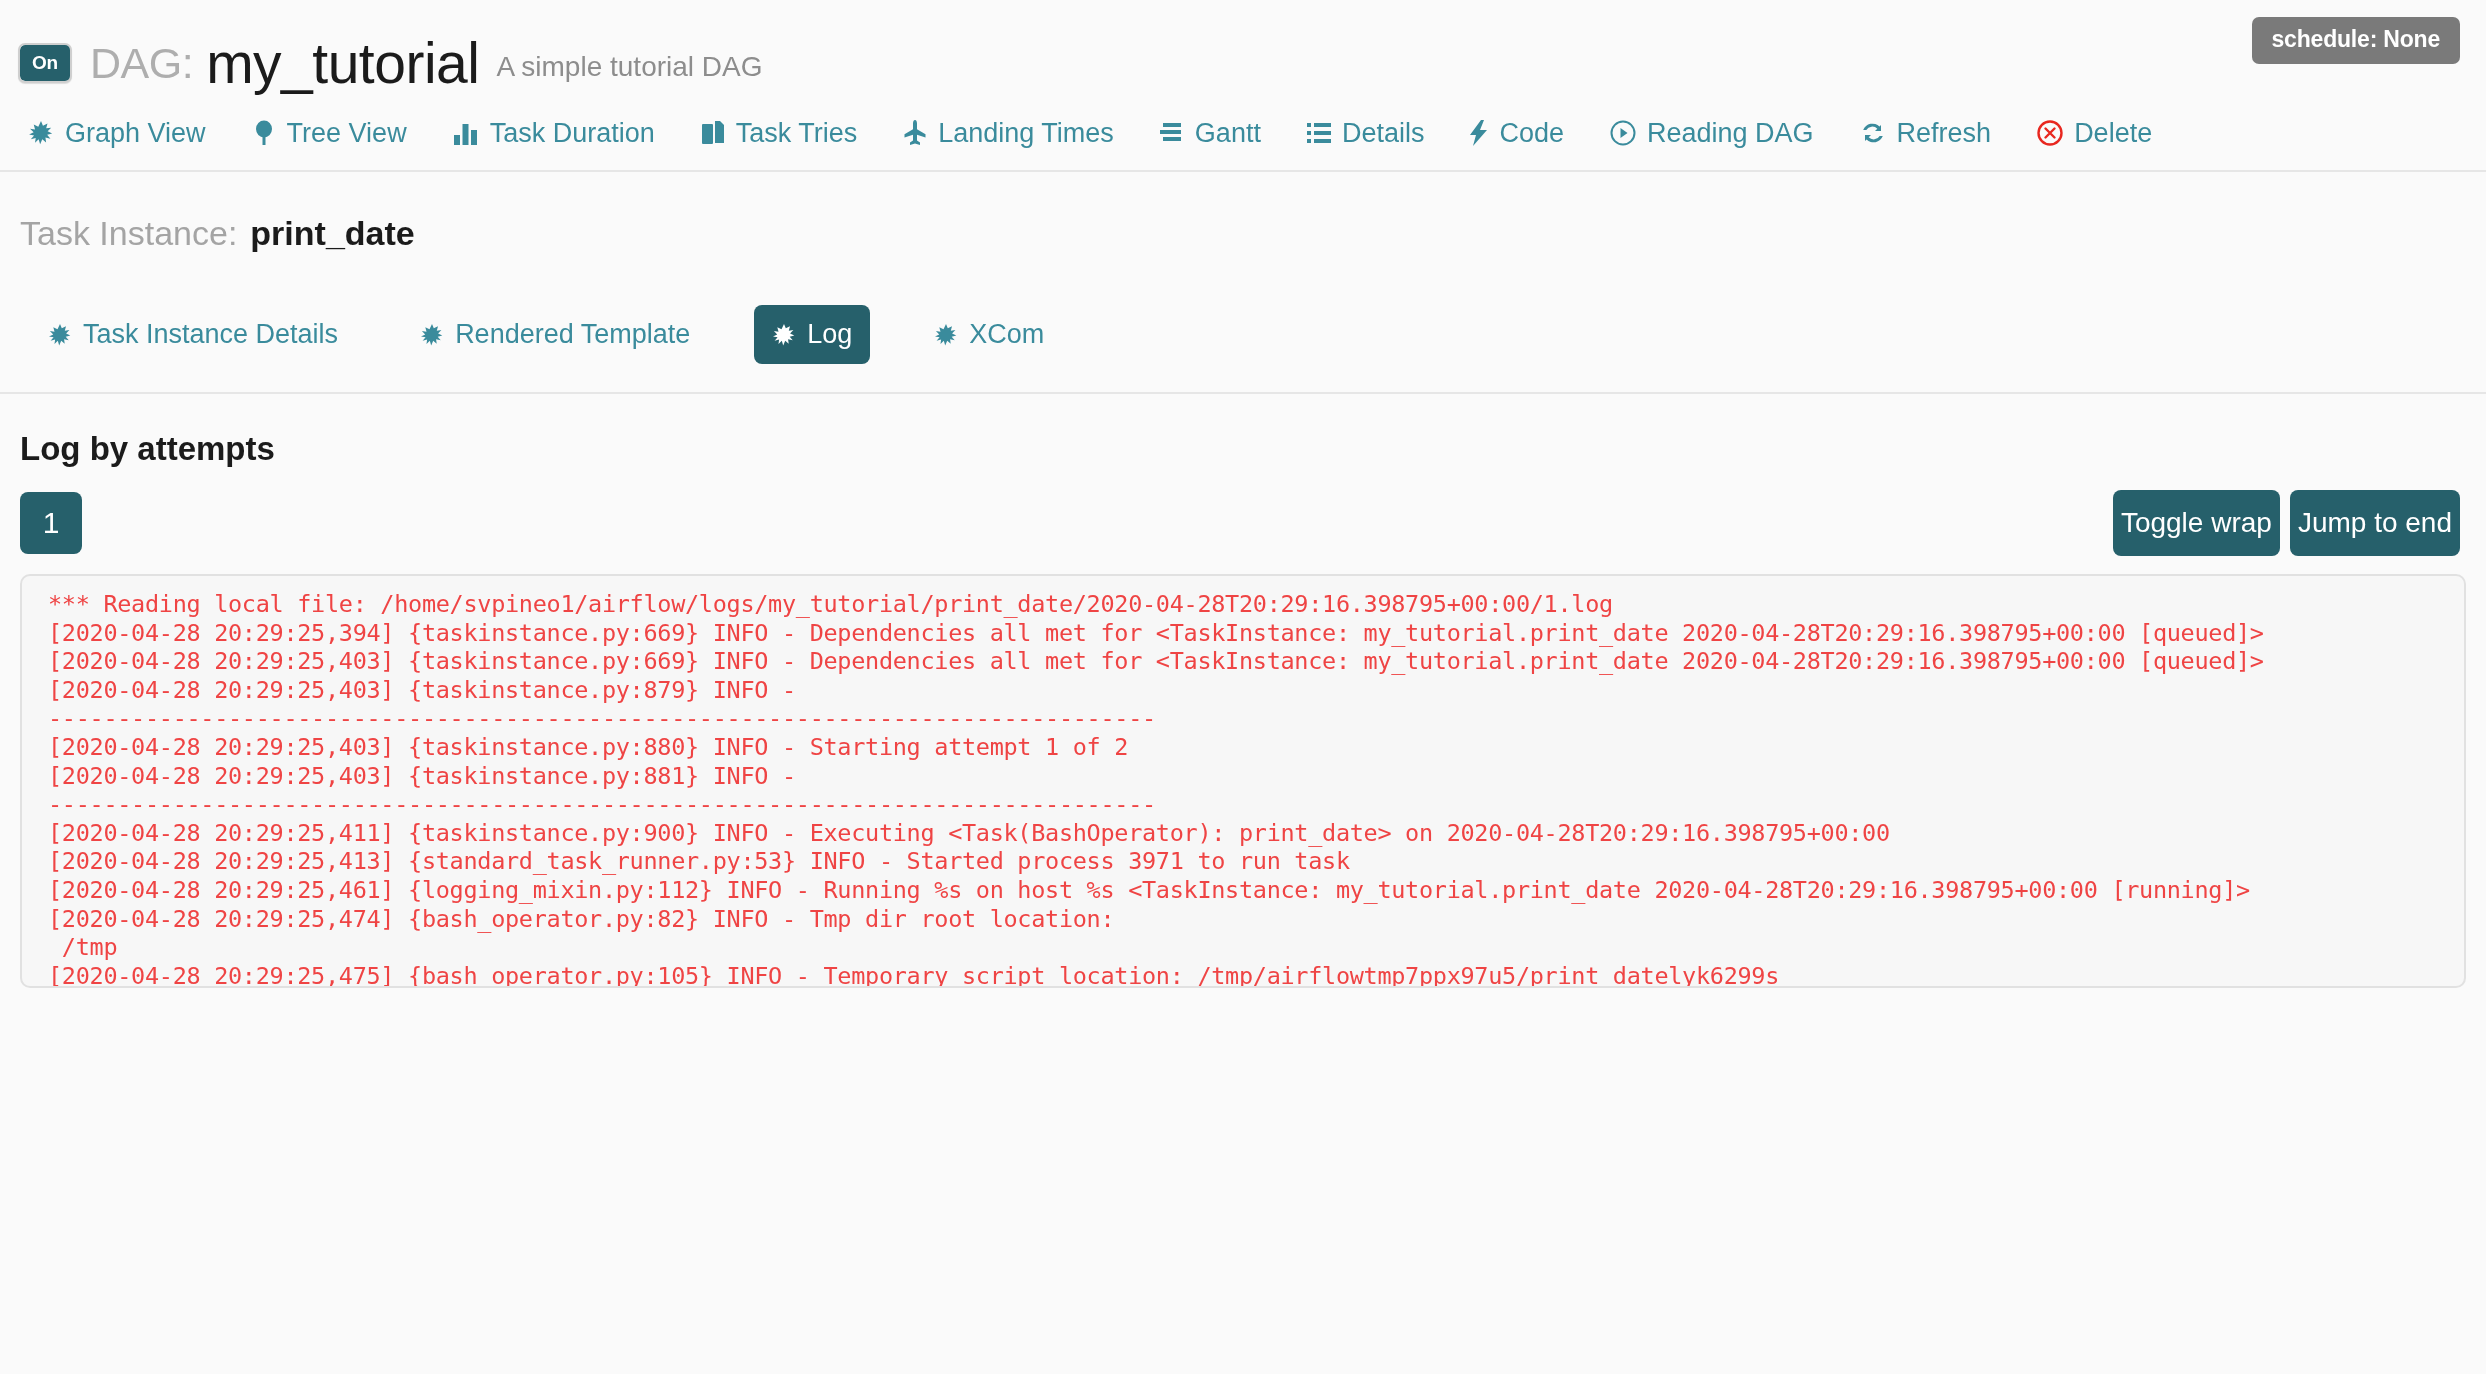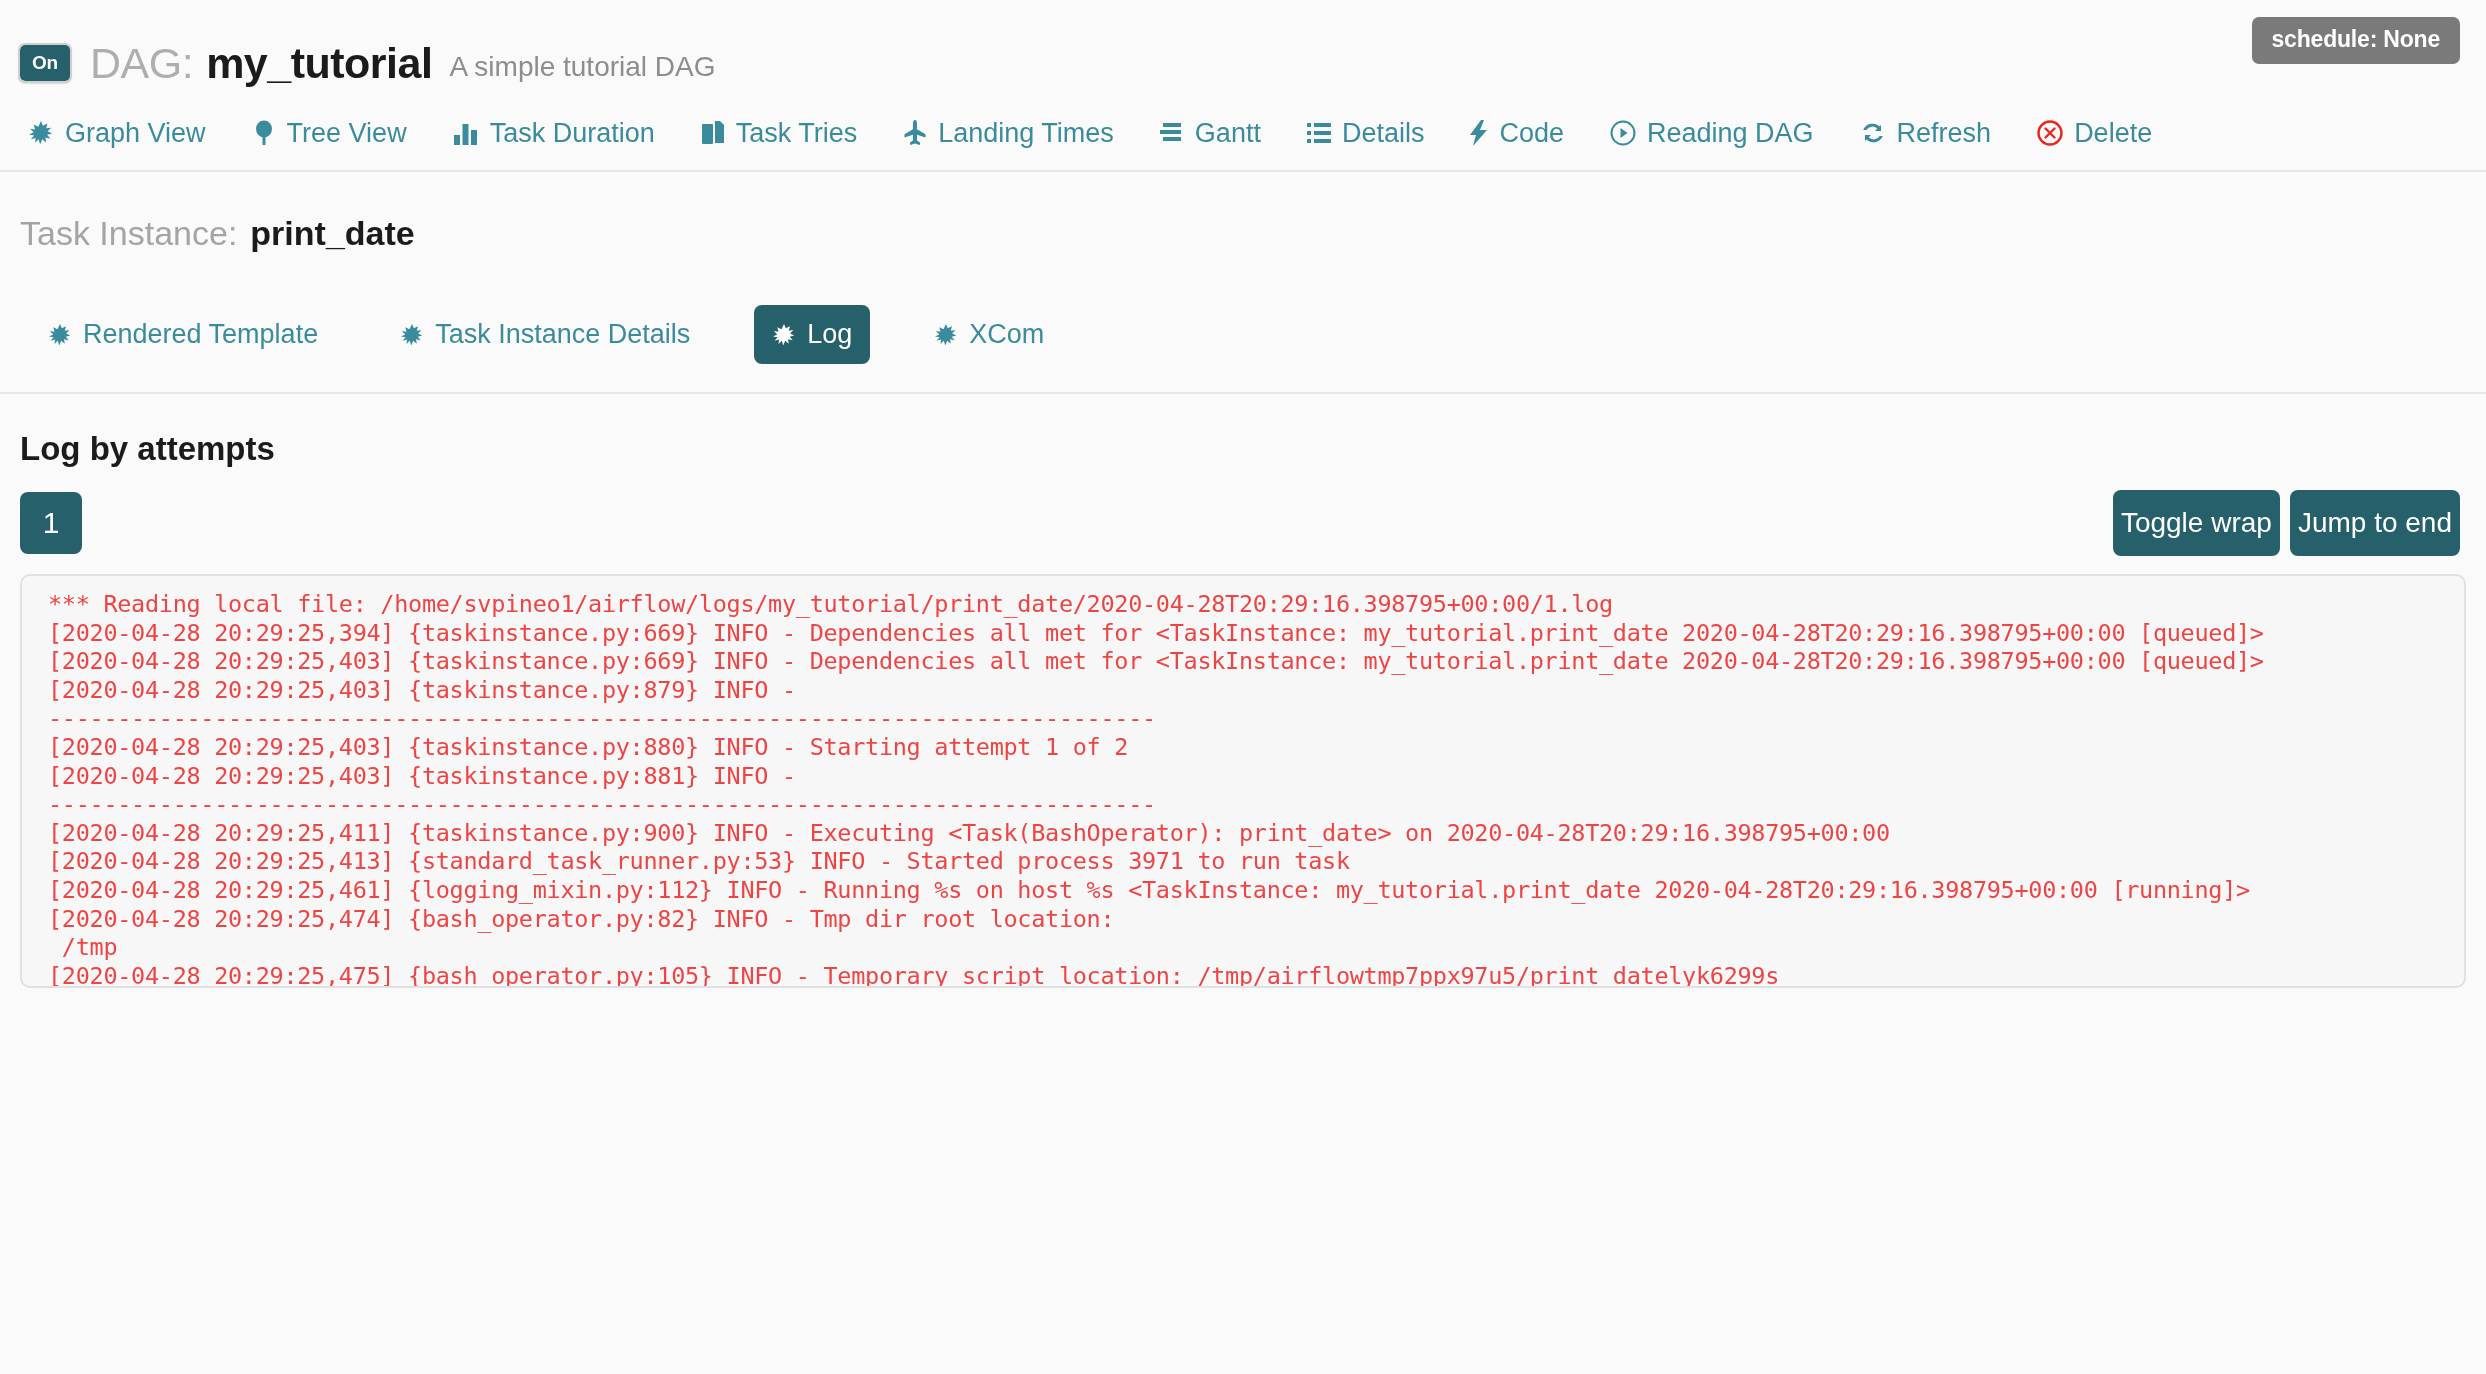--- a/index.html
+++ b/index.html
@@ -38,21 +38,21 @@
     width: 64px;
     display: flex; align-items: center; justify-content: center;
     border-radius: 5px 0 0 5px;
     letter-spacing: -.3px;
   }
   .dag-label {
     font-size: 43px; color: #aeaeae; font-weight: 400;
     letter-spacing: -0.5px;
   }
   .dag-name {
-    font-size: 43px; color: #1b1b1b; font-weight: 700;
+    font-size: 57px; color: #1b1b1b; font-weight: 400;
     margin-left: 13px; letter-spacing: -0.5px;
   }
   .dag-desc {
     font-size: 28px; color: #8d8d8d; font-weight: 400;
     margin-left: 17px; position: relative; top: 4px;
   }
   .schedule-badge {
     position: absolute; right: 26px; top: 17px;
     background: #7a7a7a; color: #fff;
     font-size: 23px; font-weight: 700;
@@ -305,30 +305,30 @@
   </div>
 
   <div class="subtabs">
 
     <div class="subtab">
       <span class="ico">
         <svg width="24" height="24" viewBox="0 0 24 24" fill="#3a8b9c">
             <path d="M12 1l1.8 4.3L18 3.2l-1.2 4.5 4.6-.6-3.3 3.3 4.2 2-4.6 1.3 3 3.5-4.6-1 .6 4.6-3.5-3-2 4.6-1.4-4.6-3.3 3.3.6-4.6-4.5 1.2 3-3.5L1 13.4l4.2-2L1.9 8.1l4.6.6L5.3 4.2 9.5 6.3z"></path>
           </svg>
       </span>
+      <span>Task Instance Details</span>
+    </div>
+
+    <div class="subtab">
+      <span class="ico">
+        <svg width="24" height="24" viewBox="0 0 24 24" fill="#3a8b9c">
+            <path d="M12 1l1.8 4.3L18 3.2l-1.2 4.5 4.6-.6-3.3 3.3 4.2 2-4.6 1.3 3 3.5-4.6-1 .6 4.6-3.5-3-2 4.6-1.4-4.6-3.3 3.3.6-4.6-4.5 1.2 3-3.5L1 13.4l4.2-2L1.9 8.1l4.6.6L5.3 4.2 9.5 6.3z"></path>
+          </svg>
+      </span>
       <span>Rendered Template</span>
-    </div>
-
-    <div class="subtab">
-      <span class="ico">
-        <svg width="24" height="24" viewBox="0 0 24 24" fill="#3a8b9c">
-            <path d="M12 1l1.8 4.3L18 3.2l-1.2 4.5 4.6-.6-3.3 3.3 4.2 2-4.6 1.3 3 3.5-4.6-1 .6 4.6-3.5-3-2 4.6-1.4-4.6-3.3 3.3.6-4.6-4.5 1.2 3-3.5L1 13.4l4.2-2L1.9 8.1l4.6.6L5.3 4.2 9.5 6.3z"></path>
-          </svg>
-      </span>
-      <span>Task Instance Details</span>
     </div>
 
     <div class="subtab active">
       <span class="ico">
         <svg width="24" height="24" viewBox="0 0 24 24" fill="#ffffff">
             <path d="M12 1l1.8 4.3L18 3.2l-1.2 4.5 4.6-.6-3.3 3.3 4.2 2-4.6 1.3 3 3.5-4.6-1 .6 4.6-3.5-3-2 4.6-1.4-4.6-3.3 3.3.6-4.6-4.5 1.2 3-3.5L1 13.4l4.2-2L1.9 8.1l4.6.6L5.3 4.2 9.5 6.3z"></path>
           </svg>
       </span>
       <span>Log</span>
     </div>

